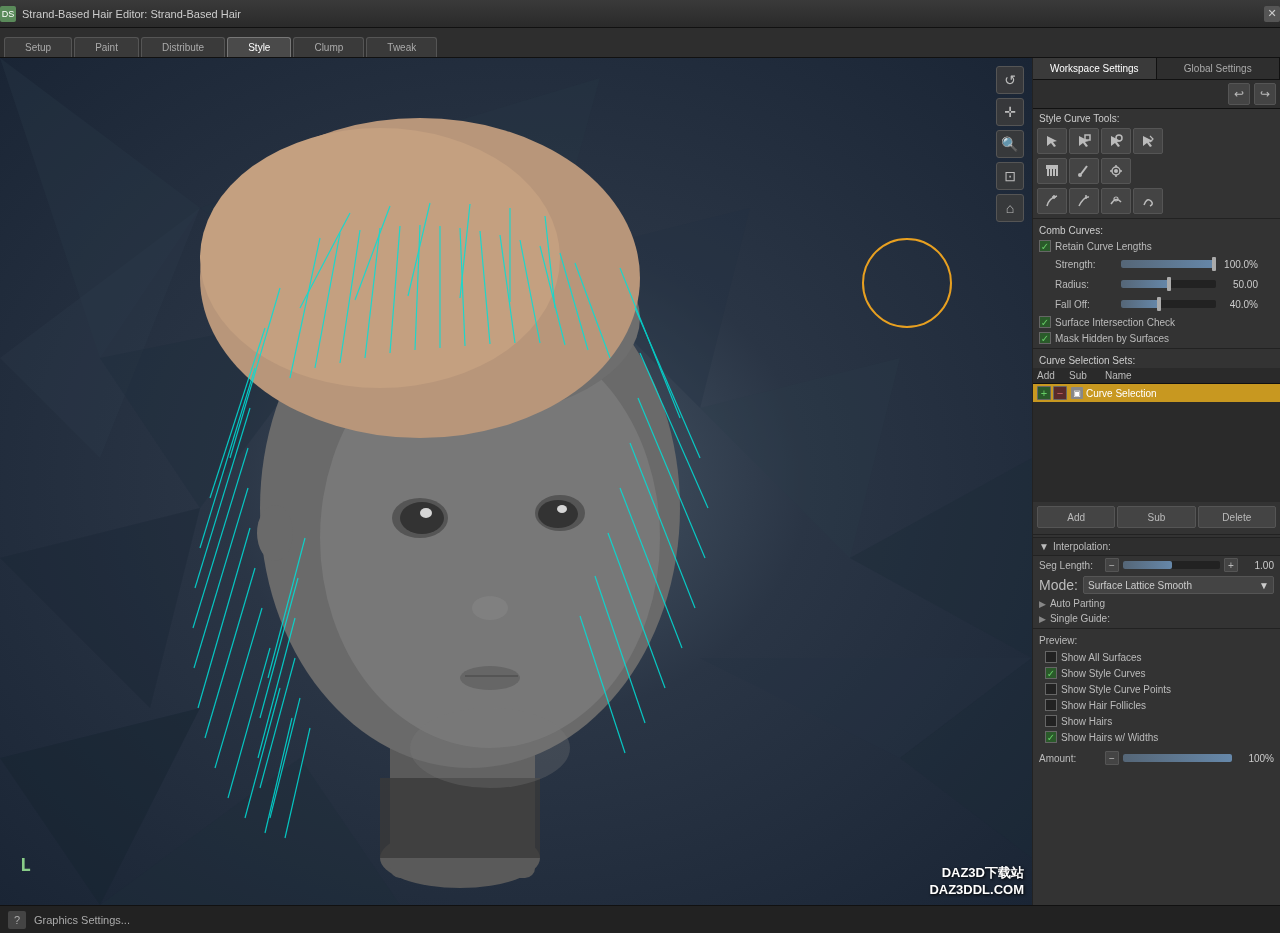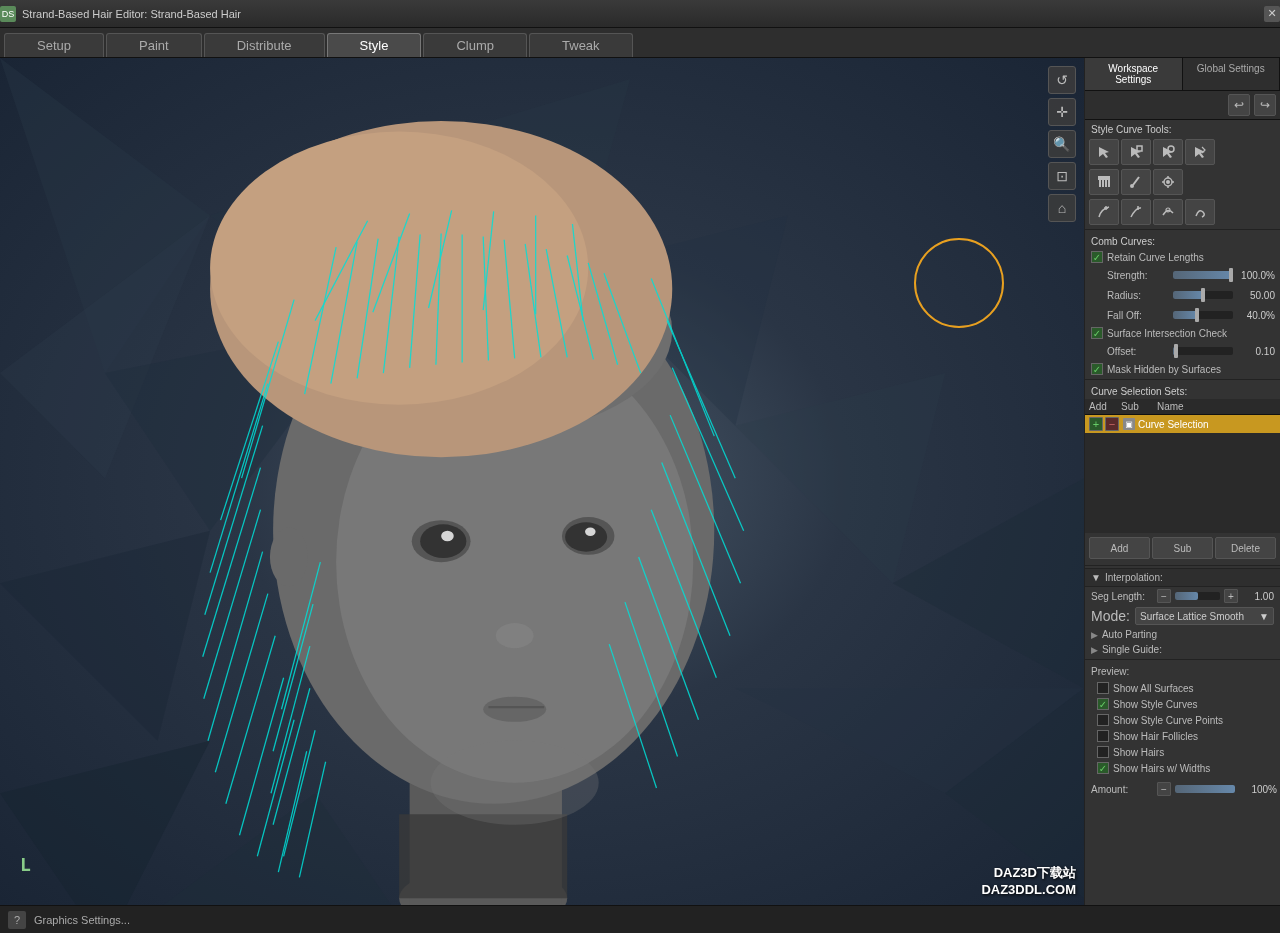--- a/index.html
+++ b/index.html
@@ -21,28 +21,28 @@
     
     #tabbar {
       height: 30px;
       background: #2e2e2e;
       display: flex;
       align-items: flex-end;
       padding: 0 4px;
       border-bottom: 1px solid #111;
     }
     .tab {
-      padding: 4px 32px;
+      padding: 4px 20px;
       background: #3a3a3a;
       color: #aaa;
       cursor: pointer;
       border: 1px solid #555;
       border-bottom: none;
       margin-right: 2px;
-      font-size: 13px;
+      font-size: 10px;
       border-radius: 3px 3px 0 0;
     }
     .tab.active {
       background: #4a4a4a;
       color: #fff;
       border-color: #777;
       margin-top: 37px;
     }
     
     
@@ -129,21 +129,21 @@
       align-items: center;
       justify-content: center;
       cursor: pointer;
       font-size: 11px;
       color: #aaa;
     }
     .status-text { font-size: 11px; color: #aaa; cursor: pointer; }
     
     
     #rightpanel {
-      width: 196px;
+      width: 248px;
       background: #333;
       border-left: 1px solid #222;
       display: flex;
       flex-direction: column;
       overflow-y: auto;
       overflow-x: hidden;
     }
     
     
     #panel-tabs {
@@ -744,28 +744,20 @@
         <div class="prop-slider-thumb" style="left:calc(40% - 2px)"></div>
       </div>
       <span class="prop-value">40.0%</span>
     </div>
 
     <div class="checkbox-row">
       <div class="cb checked">✓</div>
       <span class="cb-label">Surface Intersection Check</span>
     </div>
 
-    <div class="prop-row">
-      <span class="prop-label">Offset:</span>
-      <div class="prop-slider">
-        <div class="prop-slider-fill" style="width:5%"></div>
-        <div class="prop-slider-thumb" style="left:calc(5% - 2px)"></div>
-      </div>
-      <span class="prop-value">0.10</span>
-    </div>
 
     <div class="checkbox-row">
       <div class="cb checked">✓</div>
       <span class="cb-label">Mask Hidden by Surfaces</span>
     </div>
 
     <div class="sep"></div>
 
     <div class="section-label">Curve Selection Sets:</div>
 

